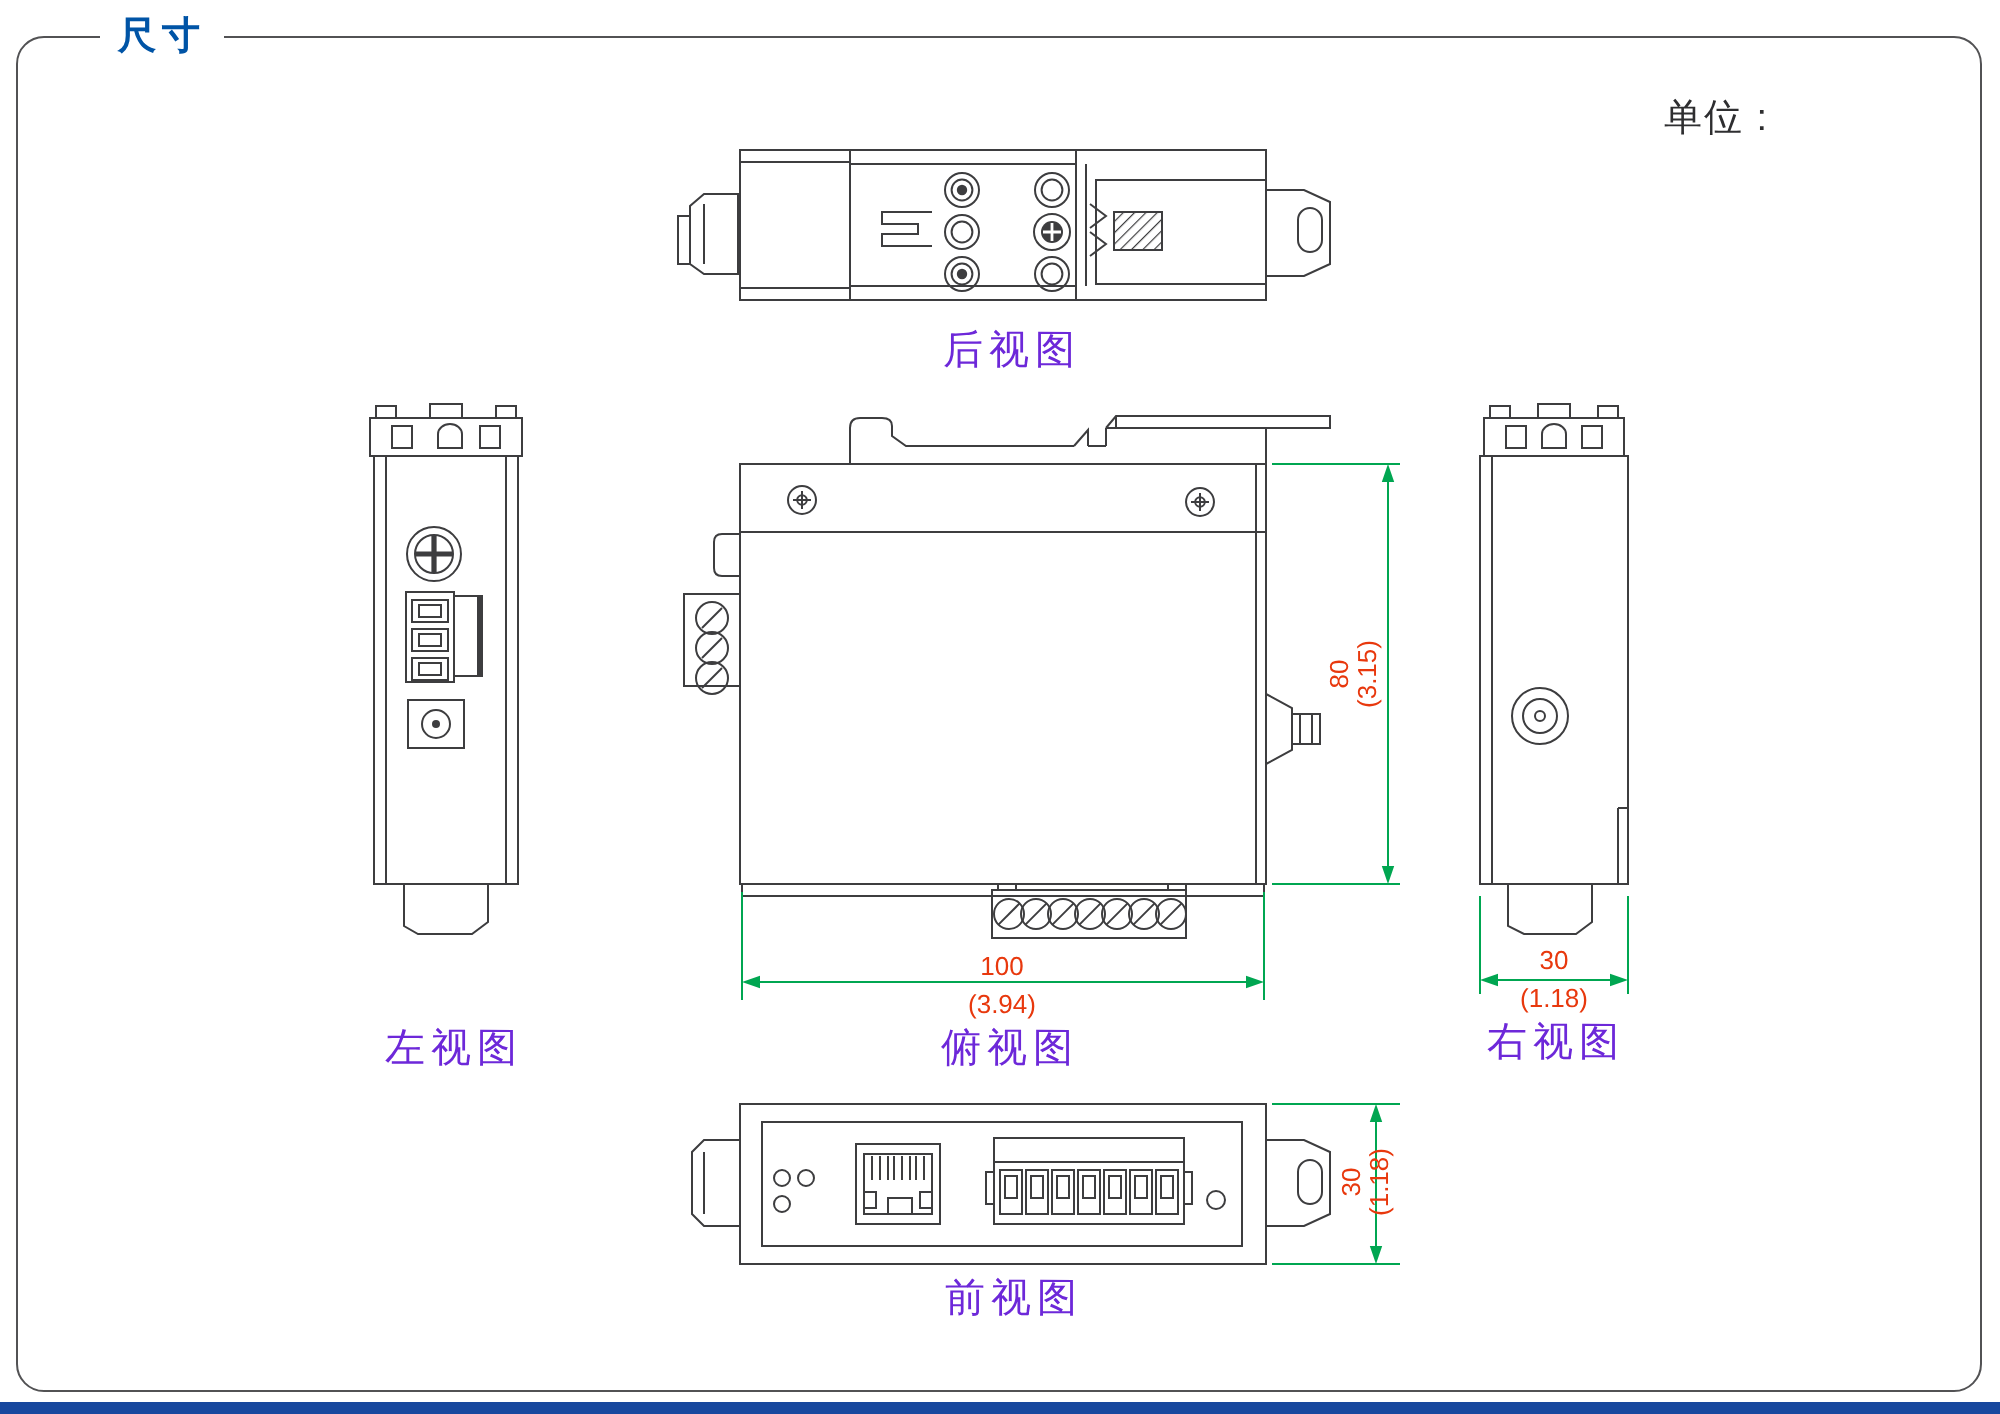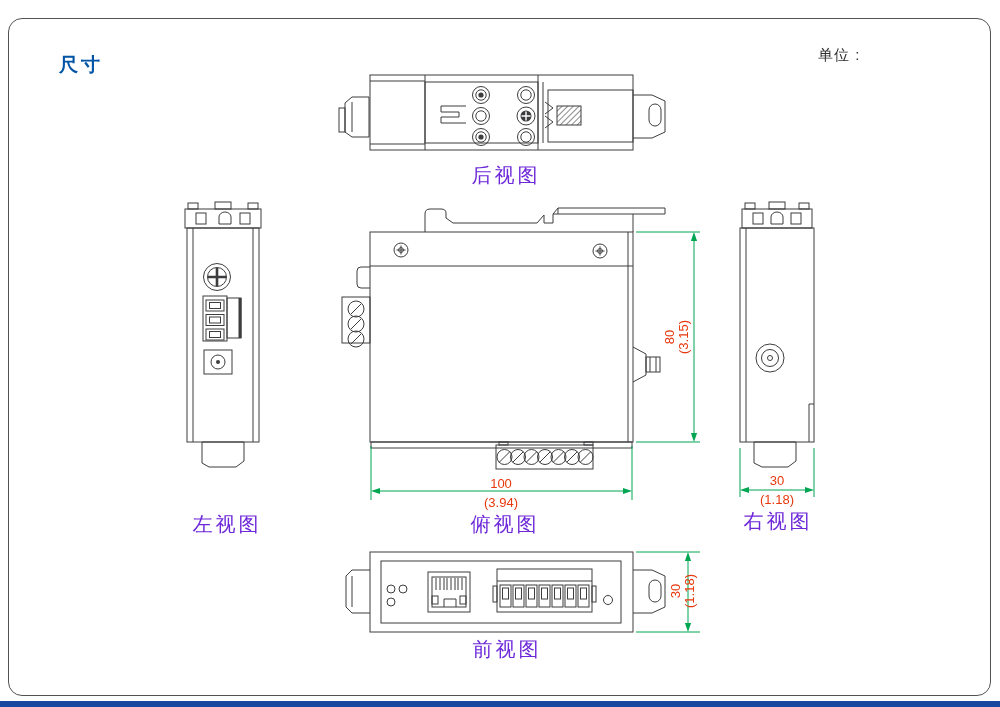--- a/index.html
+++ b/index.html
@@ -1,24 +1,24 @@
 <!DOCTYPE html>
 <html><head>
 <meta charset="utf-8">
 <style>
   html,body{margin:0;padding:0;background:#fff;}
   .canvas{position:relative;width:1000px;height:707px;background:#fff;overflow:hidden;
           font-family:"Liberation Sans",sans-serif;}
   .frame{position:absolute;left:8px;top:18px;width:983px;height:678px;
          border:1.5px solid #525254;border-radius:14px;box-sizing:border-box;}
   .title{position:absolute;left:50px;top:5px;font-size:19px;font-weight:bold;
-         color:#0054a6;background:#fff;padding:0 9px;letter-spacing:3px;z-index:3;margin-top:47px;}
+         color:#0054a6;background:#fff;padding:0 9px;letter-spacing:3px;z-index:3;}
   .unit{position:absolute;left:818px;top:46px;display:flex;align-items:center;gap:8px;
         color:#2e2e30;z-index:2;}
-  .unit-label{font-size:15px;letter-spacing:1px;}
+  .unit-label{font-size:19px;letter-spacing:1px;margin-left:14px;}
   .frac{display:inline-block;text-align:center;font-size:14.5px;}
   .frac .num{display:block;padding:0 10px 2px;border-bottom:1.3px solid #2e2e30;}
   .frac .den{display:block;padding-top:2px;}
   .art{position:absolute;left:0;top:0;z-index:1;}
   .ln{fill:none;stroke:#3d3d3f;stroke-width:1;}
   .fill{fill:#3d3d3f;stroke:none;}
   .gn{fill:none;stroke:#00a651;stroke-width:1;}
   .gnf{fill:#00a651;stroke:none;}
   .view-label{position:absolute;transform:translate(-50%,-50%);font-size:20px;
               color:#6d28d9;letter-spacing:3px;white-space:nowrap;z-index:2;}

